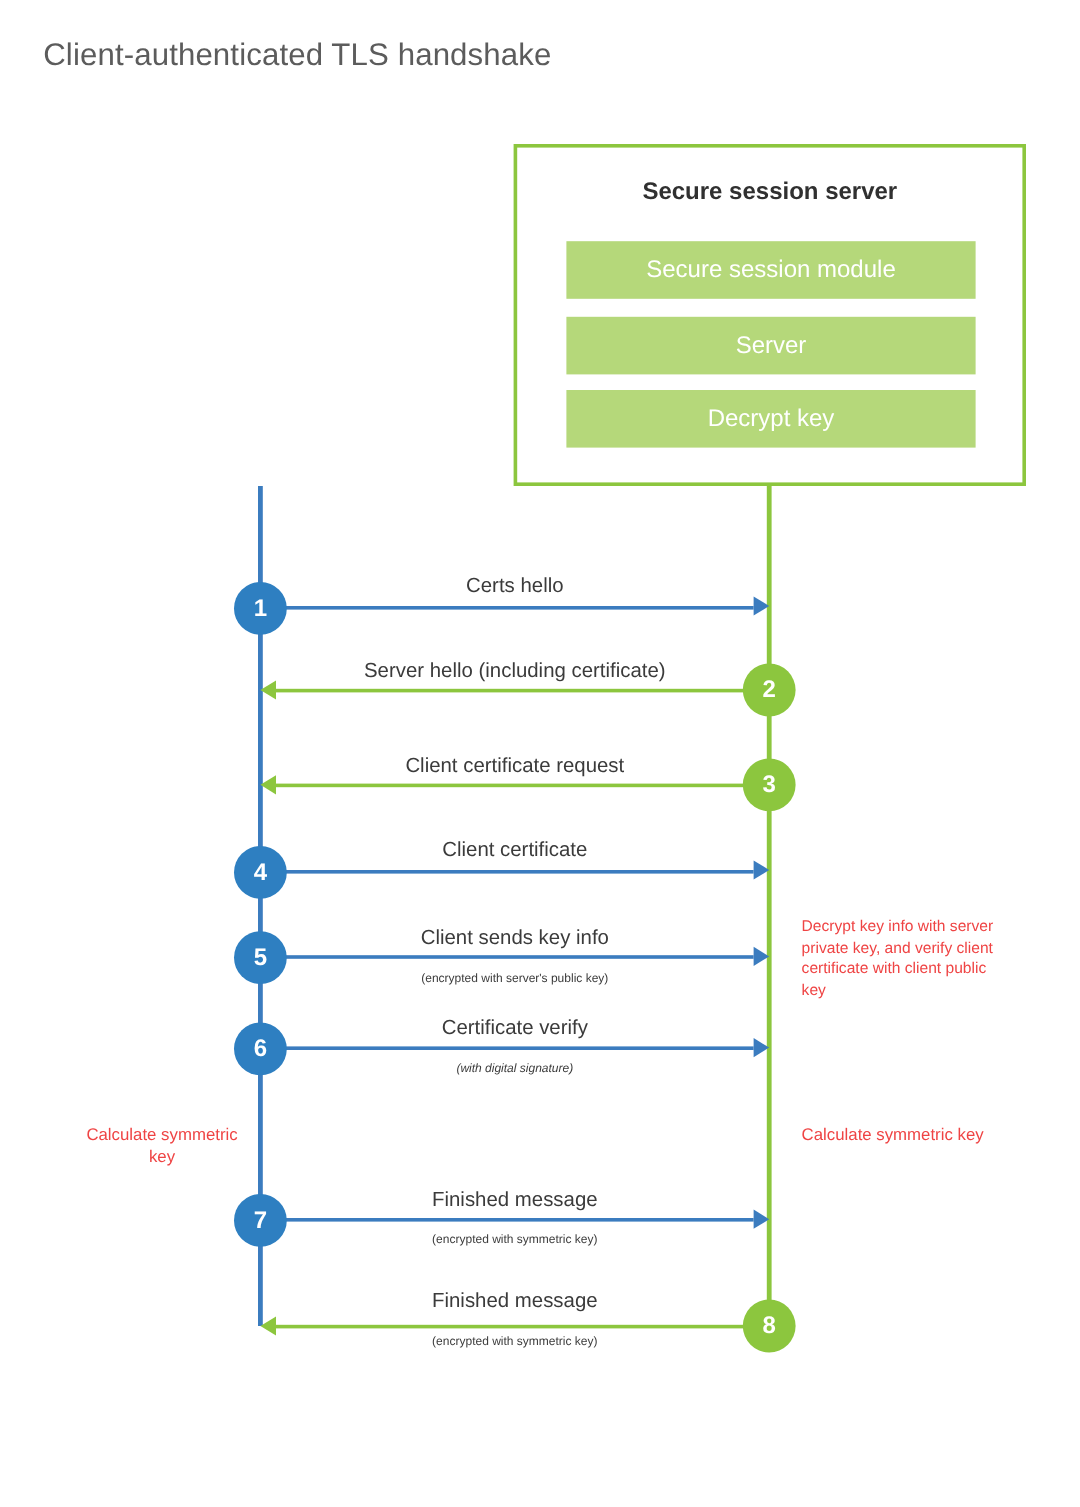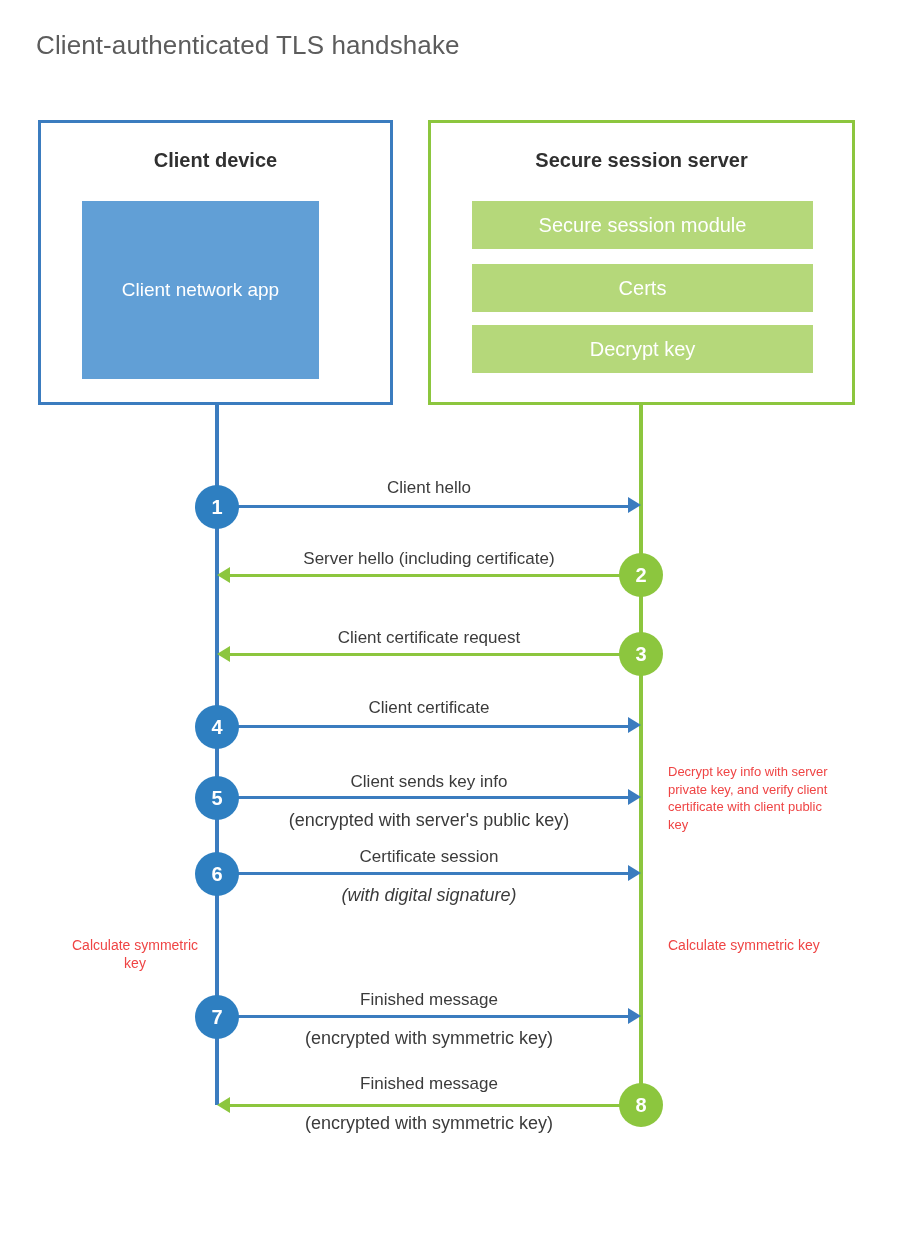--- a/index.html
+++ b/index.html
@@ -57,54 +57,50 @@
   }
   .step-circle.blue{background:#2e7fc1;}
   .step-circle.green{background:#8cc63e;}
 
   .msg-label{
     position:absolute;text-align:center;color:#3b3b3b;
     font-size:17px;white-space:nowrap;
   }
   .msg-sub{
     position:absolute;text-align:center;color:#3b3b3b;
-    font-size:18px;white-space:nowrap;
+    font-size:10px;white-space:nowrap;
   }
 
   
   .note{
     position:absolute;color:#ef4444;font-size:13px;line-height:1.35;
   }
   .note.server-note{left:668px;top:763px;width:170px;}
   .note.calc-left{left:60px;top:936px;width:150px;text-align:center;font-size:14px;line-height:1.3;}
   .note.calc-right{left:668px;top:936px;width:160px;text-align:left;font-size:14px;line-height:1.3;}
 </style>
 </head>
 <body>
 
 <div id="stage">
 
   <div class="title">Client-authenticated TLS handshake</div>
 
-  <div class="actor-box client">
-    <div class="actor-title">Client device</div>
-    <div class="inner-rect client-app">Client network app</div>
-  </div>
 
   <div class="actor-box server">
     <div class="actor-title">Secure session server</div>
     <div class="inner-rect srv-bar b1">Secure session module</div>
-    <div class="inner-rect srv-bar b2">Certs</div>
+    <div class="inner-rect srv-bar b2">Server</div>
     <div class="inner-rect srv-bar b3">Decrypt key</div>
   </div>
 
   <div class="lifeline client"></div>
   <div class="lifeline server"></div>
 
-  <div class="msg-label" style="left:217px;top:478px;width:424px;">Client hello</div>
+  <div class="msg-label" style="left:217px;top:478px;width:424px;">Certs hello</div>
   <div class="arrow-line line-blue" style="left:217px;top:505px;width:411px;"></div>
   <div class="arrow-head right" style="left:628px;top:497px;"></div>
   <div class="step-circle blue" style="left:195px;top:485px;">1</div>
 
   <div class="msg-label" style="left:217px;top:549px;width:424px;">Server hello (including certificate)</div>
   <div class="arrow-line line-green" style="left:230px;top:574px;width:411px;"></div>
   <div class="arrow-head left" style="left:217px;top:567px;"></div>
   <div class="step-circle green" style="left:619px;top:553px;">2</div>
 
   <div class="msg-label" style="left:217px;top:628px;width:424px;">Client certificate request</div>
@@ -116,21 +112,21 @@
   <div class="arrow-line line-blue" style="left:217px;top:725px;width:411px;"></div>
   <div class="arrow-head right" style="left:628px;top:717px;"></div>
   <div class="step-circle blue" style="left:195px;top:705px;">4</div>
 
   <div class="msg-label" style="left:217px;top:772px;width:424px;">Client sends key info</div>
   <div class="arrow-line line-blue" style="left:217px;top:796px;width:411px;"></div>
   <div class="arrow-head right" style="left:628px;top:789px;"></div>
   <div class="msg-sub" style="left:217px;top:810px;width:424px;">(encrypted with server's public key)</div>
   <div class="step-circle blue" style="left:195px;top:776px;">5</div>
 
-  <div class="msg-label" style="left:217px;top:847px;width:424px;">Certificate session</div>
+  <div class="msg-label" style="left:217px;top:847px;width:424px;">Certificate verify</div>
   <div class="arrow-line line-blue" style="left:217px;top:872px;width:411px;"></div>
   <div class="arrow-head right" style="left:628px;top:865px;"></div>
   <div class="msg-sub" style="left:217px;top:885px;width:424px;font-style:italic;">(with digital signature)</div>
   <div class="step-circle blue" style="left:195px;top:852px;">6</div>
 
   <div class="msg-label" style="left:217px;top:990px;width:424px;">Finished message</div>
   <div class="arrow-line line-blue" style="left:217px;top:1015px;width:411px;"></div>
   <div class="arrow-head right" style="left:628px;top:1008px;"></div>
   <div class="msg-sub" style="left:217px;top:1028px;width:424px;">(encrypted with symmetric key)</div>
   <div class="step-circle blue" style="left:195px;top:995px;">7</div>

